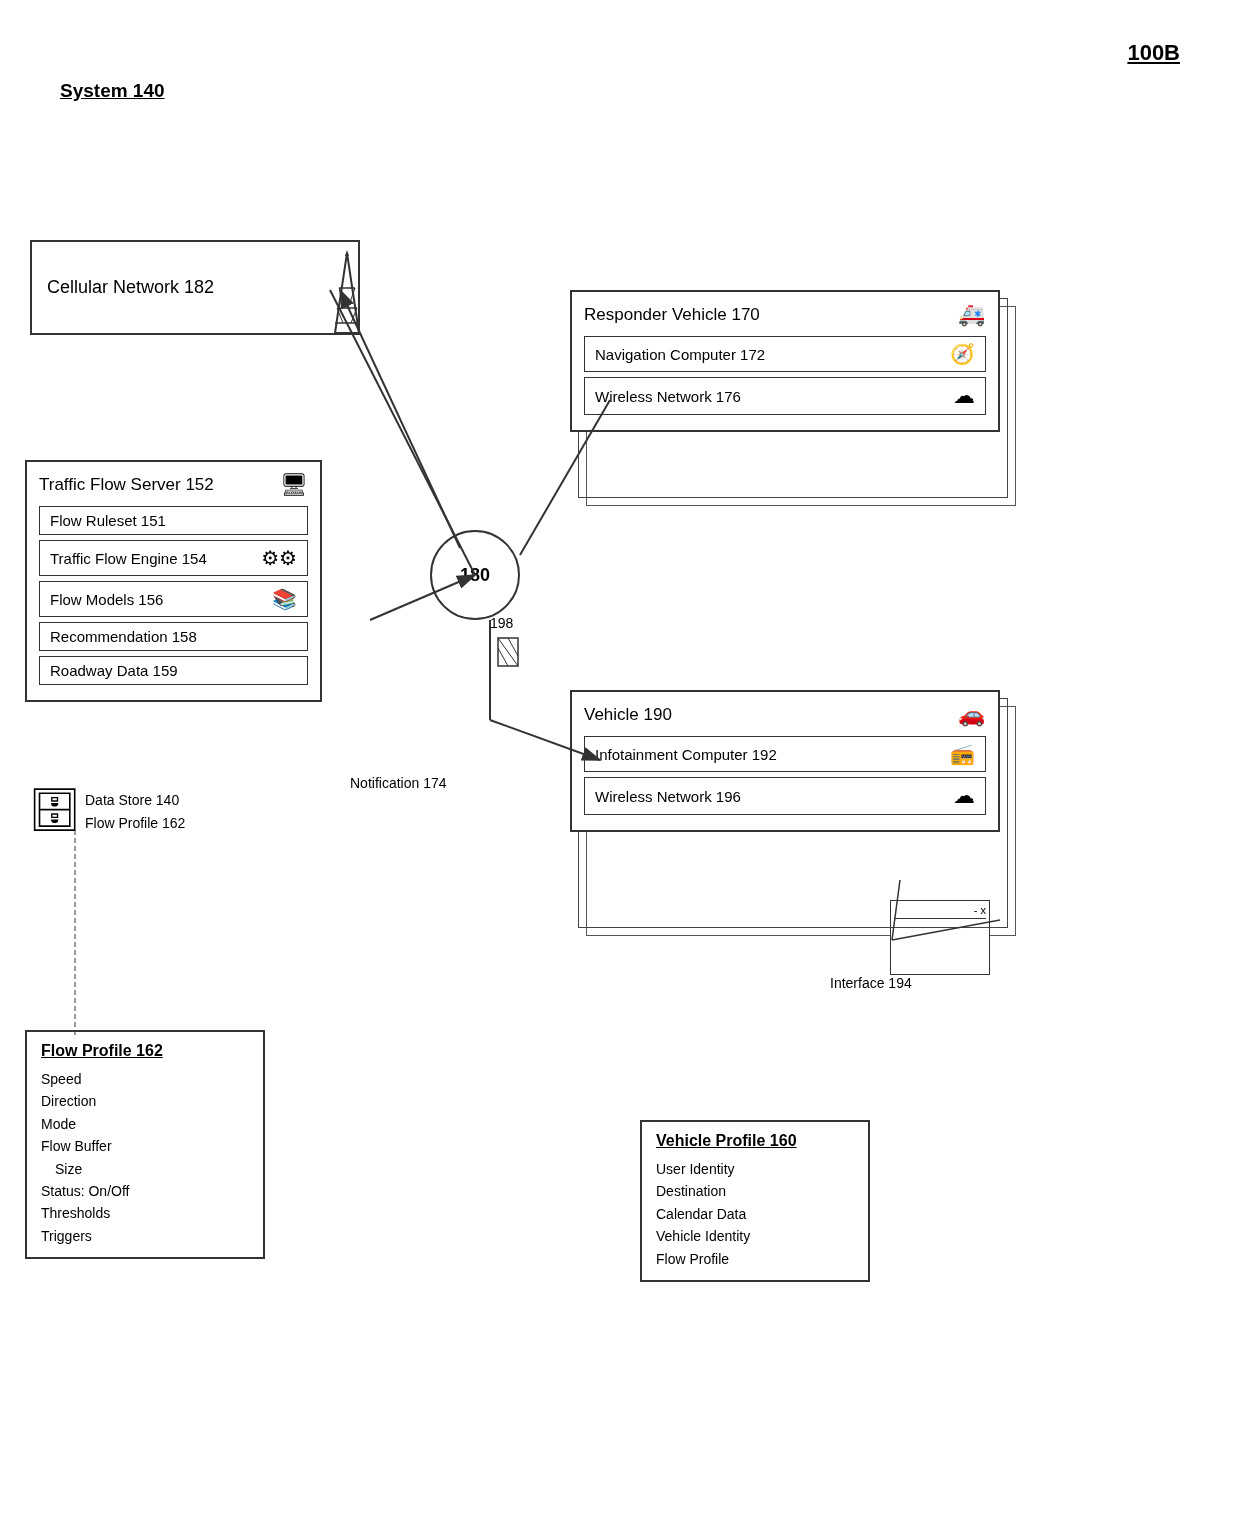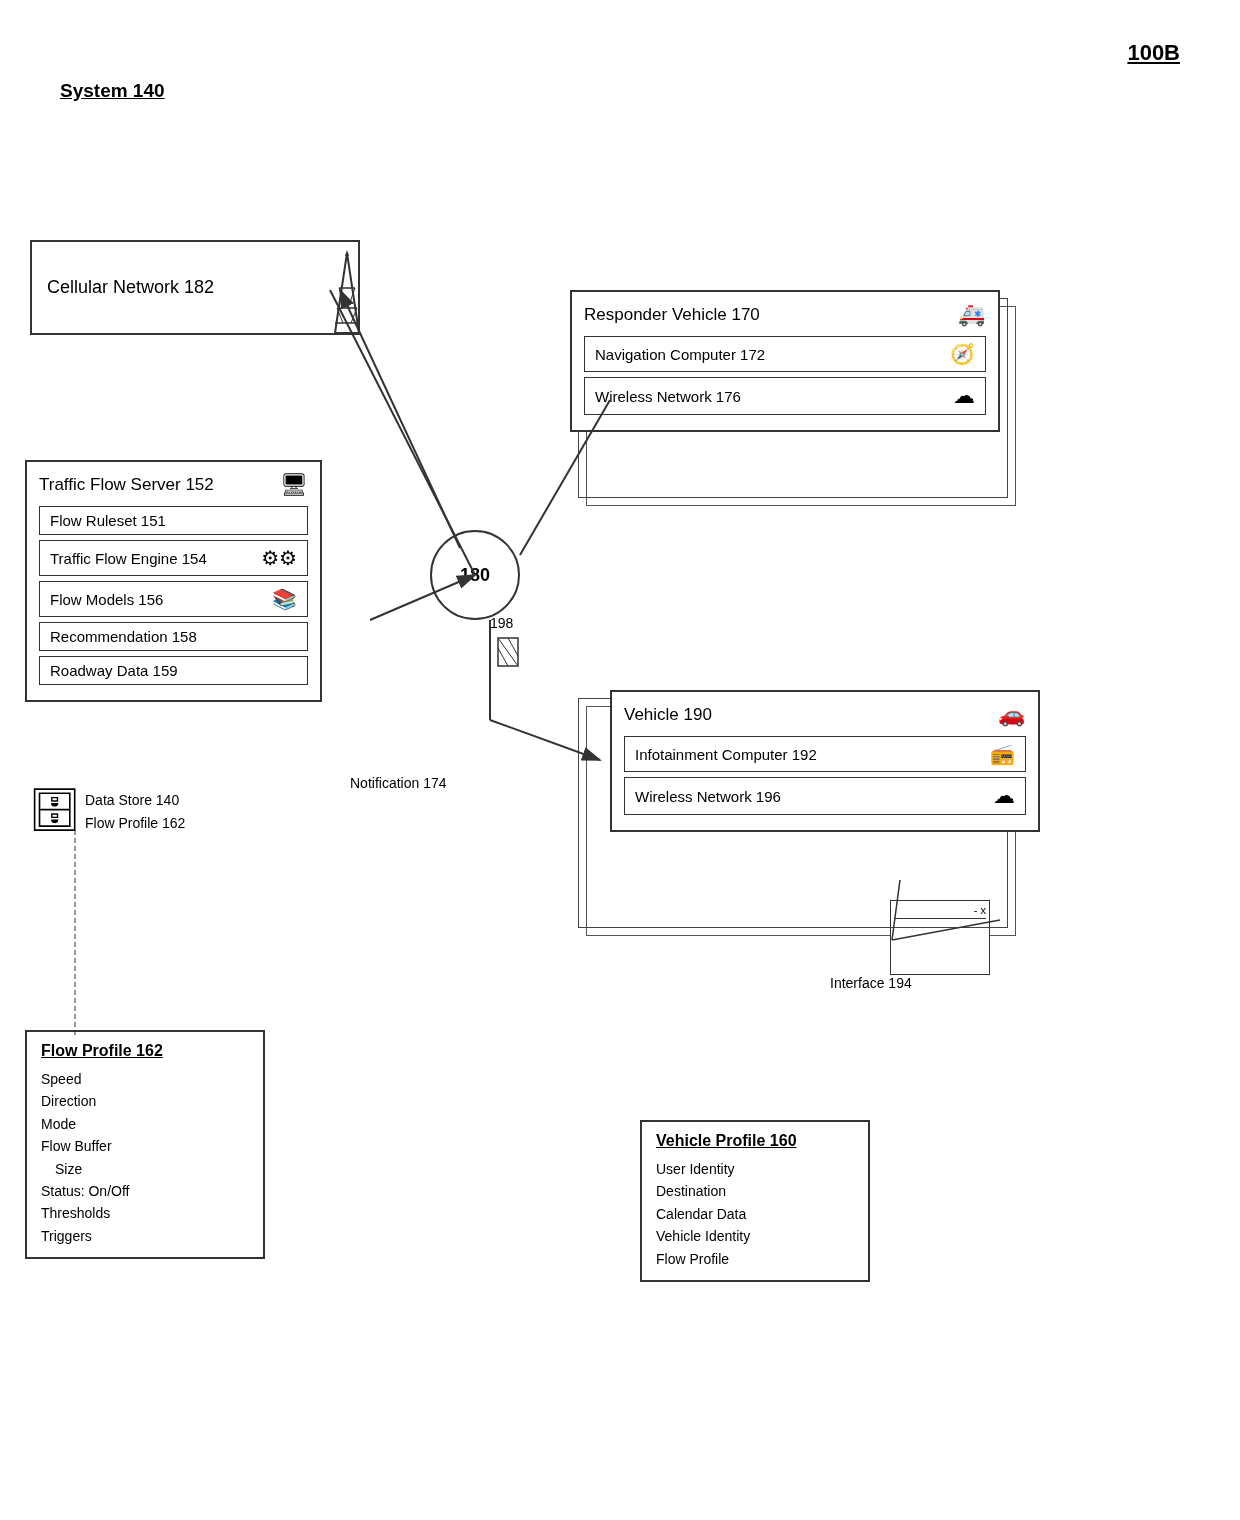--- a/index.html
+++ b/index.html
@@ -127,21 +127,20 @@
     
     .v190-outer {
       position: absolute;
       top: 690px;
       left: 570px;
       width: 430px;
       border: 2px solid #333;
       background: #fff;
       padding: 10px 12px;
       z-index: 2;
-      margin-left: 40px;
     }
     .v190-shadow1 {
       position: absolute;
       top: 698px;
       left: 578px;
       width: 430px;
       height: 230px;
       border: 1.5px solid #444;
       background: transparent;
       z-index: 1;

